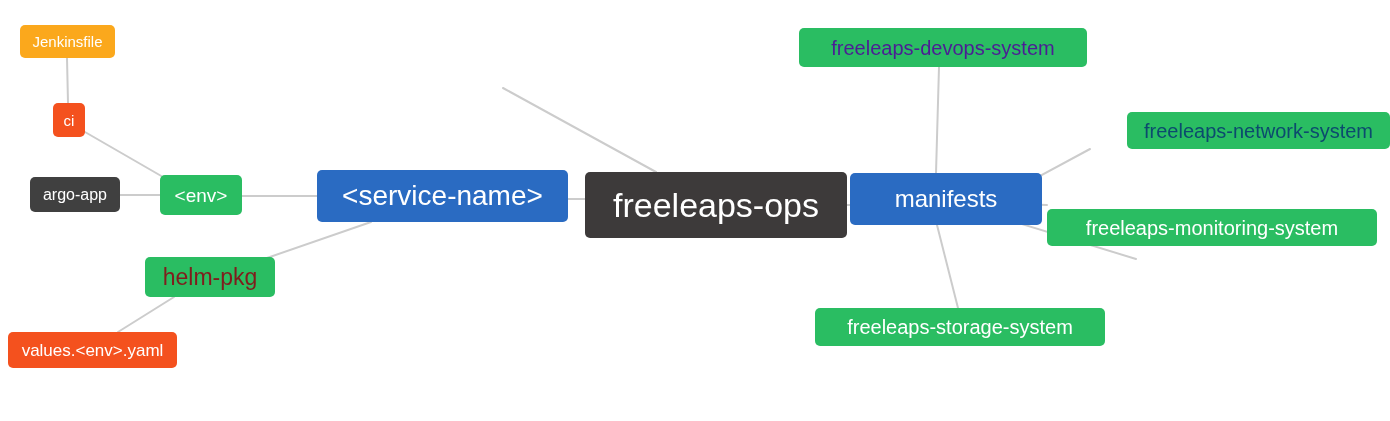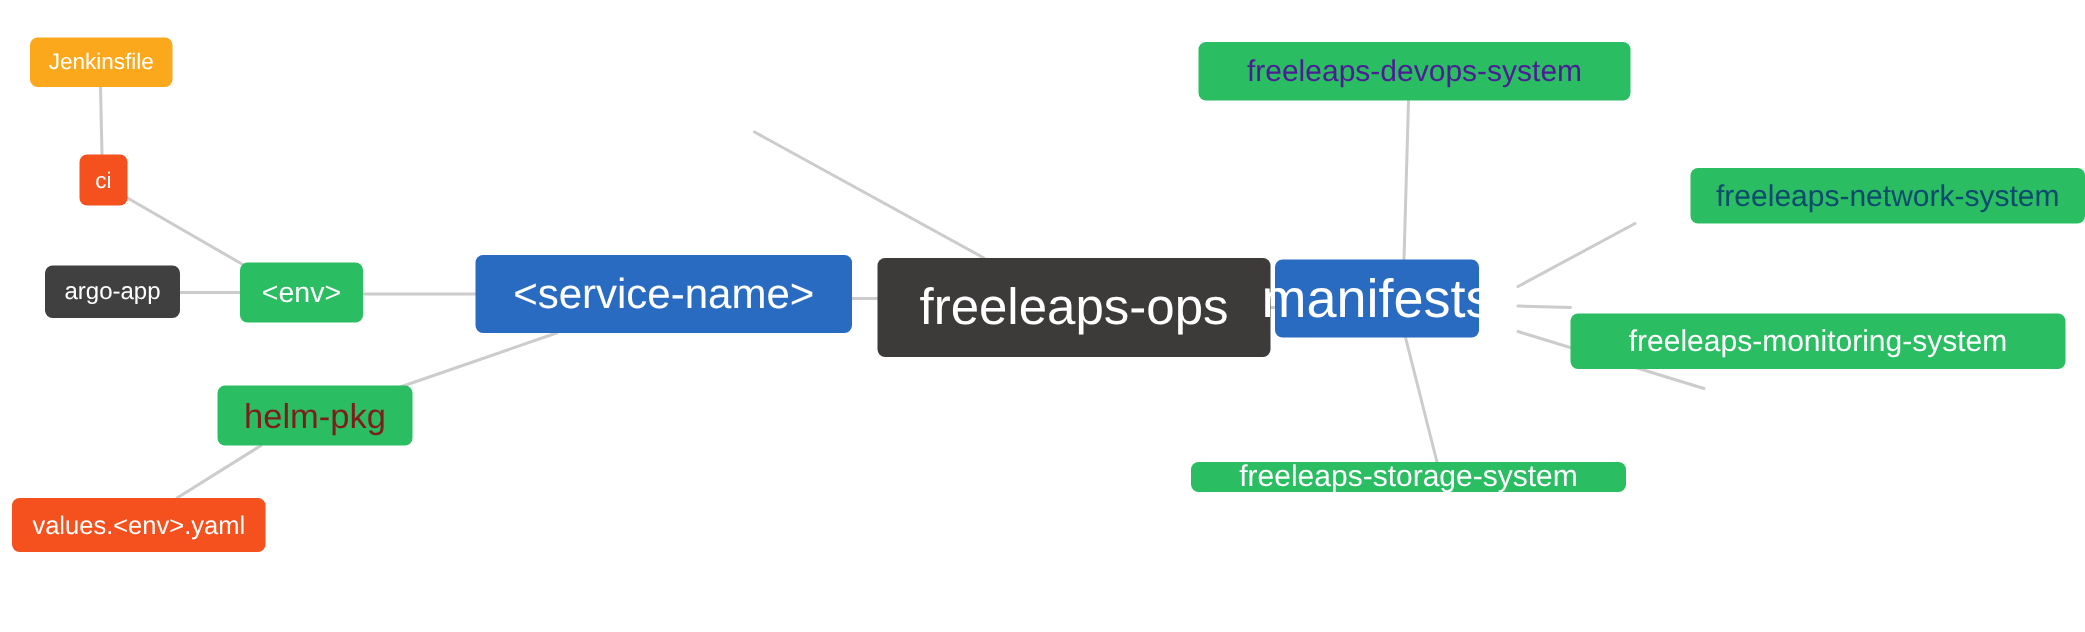--- a/index.html
+++ b/index.html
@@ -60,18 +60,18 @@
     </svg>
 
 <div class="node" style="left: 20px; top: 25px; width: 95px; height: 33px; font-size: 15px; background: rgb(251, 168, 28); color: rgb(255, 255, 255);">Jenkinsfile</div>
     <div class="node" style="left: 53px; top: 103px; width: 32px; height: 34px; font-size: 15px; background: rgb(244, 81, 30); color: rgb(255, 255, 255);">ci</div>
     <div class="node" style="left: 30px; top: 177px; width: 90px; height: 35px; font-size: 16px; background: #404040; color: rgb(255, 255, 255);">argo-app</div>
     <div class="node" style="left: 160px; top: 175px; width: 82px; height: 40px; font-size: 19px; background: rgb(42, 189, 98); color: rgb(255, 255, 255);">&lt;env&gt;</div>
     <div class="node" style="left: 145px; top: 257px; width: 130px; height: 40px; font-size: 23px; background: rgb(42, 189, 98); color: #7f1d1d;">helm-pkg</div>
     <div class="node" style="left: 8px; top: 332px; width: 169px; height: 36px; font-size: 17px; background: rgb(244, 81, 30); color: rgb(255, 255, 255);">values.&lt;env&gt;.yaml</div>
     <div class="node" style="left: 317px; top: 170px; width: 251px; height: 52px; font-size: 28px; background: rgb(42, 107, 194); color: rgb(255, 255, 255);">&lt;service-name&gt;</div>
     <div class="node" style="left: 585px; top: 172px; width: 262px; height: 66px; font-size: 34px; background: rgb(61, 58, 58); color: rgb(255, 255, 255);">freeleaps-ops</div>
-    <div class="node" style="left: 850px; top: 173px; width: 136px; height: 52px; font-size: 36px; background: rgb(42, 107, 194); color: rgb(255, 255, 255);">manifests</div>
+    <div class="node" style="left: 850px; top: 173px; width: 192px; height: 52px; font-size: 24px; background: rgb(42, 107, 194); color: rgb(255, 255, 255);">manifests</div>
     <div class="node" style="left: 799px; top: 28px; width: 288px; height: 39px; font-size: 20px; background: rgb(42, 189, 98); color: #4c1d95;">freeleaps-devops-system</div>
     <div class="node" style="left: 1087px; top: 112px; width: 263px; height: 37px; font-size: 20px; background: rgb(42, 189, 98); color: #0c4a6e; margin-left: 40px;">freeleaps-network-system</div>
     <div class="node" style="left: 1047px; top: 188px; width: 330px; height: 37px; font-size: 20px; background: rgb(42, 189, 98); color: rgb(255, 255, 255); margin-top: 21px;">freeleaps-monitoring-system</div>
-    <div class="node" style="left: 794px; top: 308px; width: 290px; height: 20px; font-size: 20px; background: rgb(42, 189, 98); color: rgb(255, 255, 255);">freeleaps-storage-system</div>
+    <div class="node" style="left: 815px; top: 308px; width: 290px; height: 38px; font-size: 20px; background: rgb(42, 189, 98); color: rgb(255, 255, 255);">freeleaps-storage-system</div>
   </div>
 
 </body></html>

